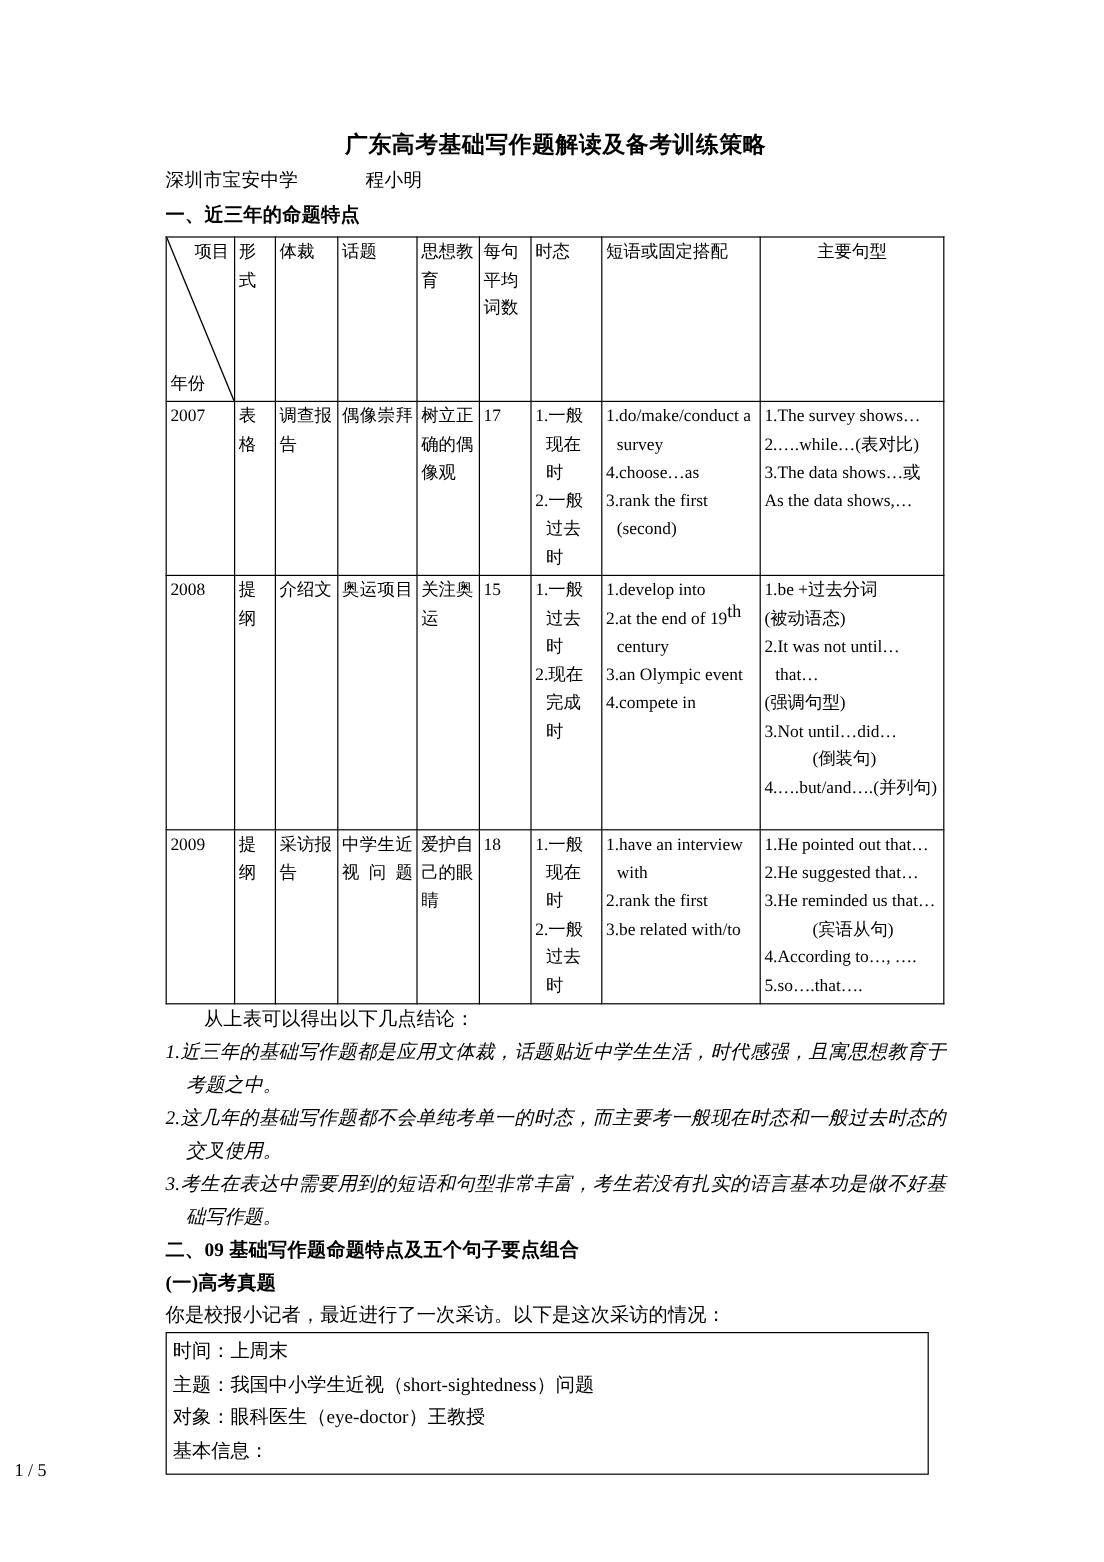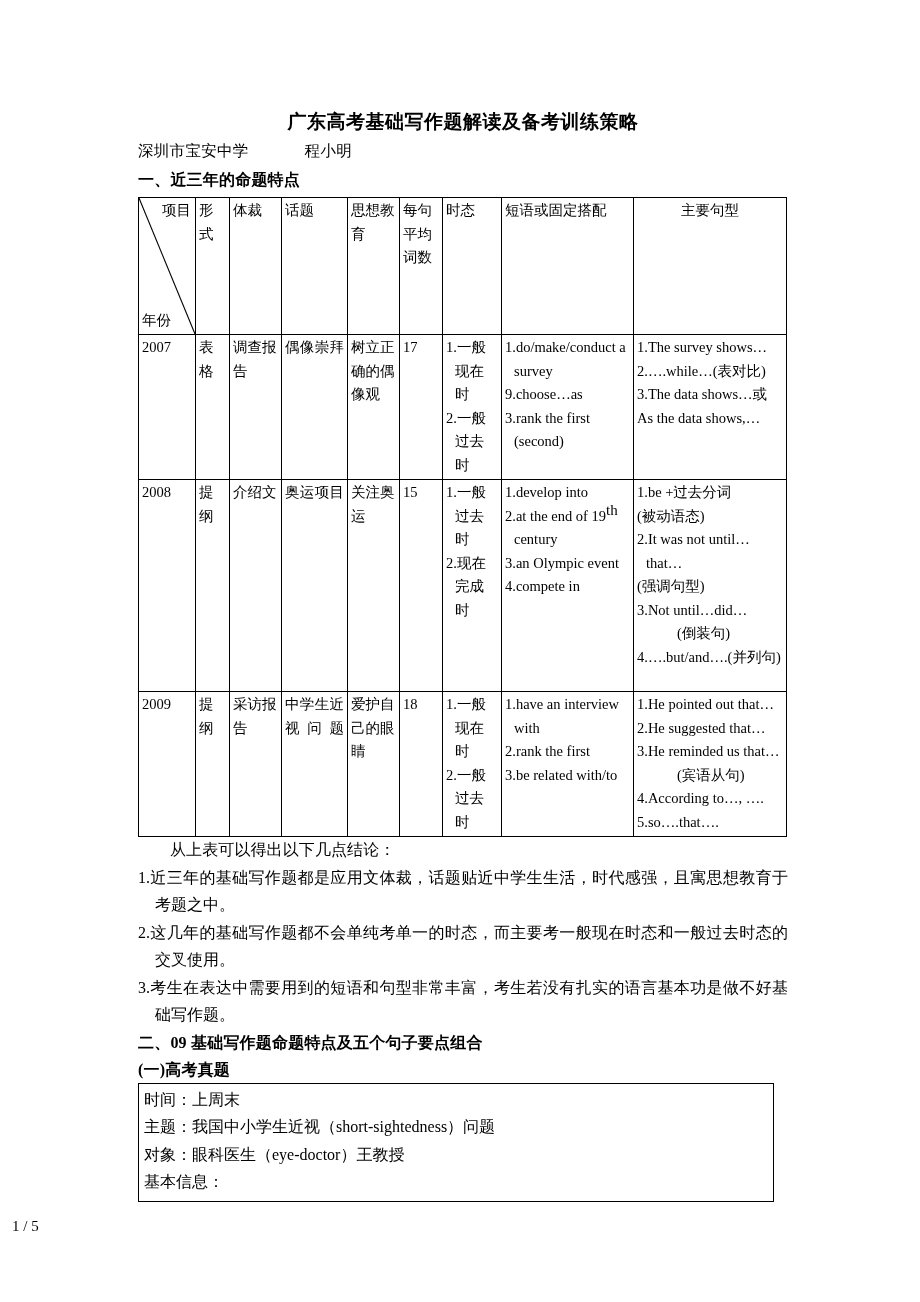--- a/index.html
+++ b/index.html
@@ -115,20 +115,21 @@
   }
   .hang { display: block; padding-left: 9px; text-indent: -9px; }
   .indent2 { display: block; padding-left: 40px; }
   sup { font-size: 15px; vertical-align: super; line-height: 0; }
 
   
   .numlist {
     font-size: 16px;
     line-height: 27.5px;
     margin: 0;
+    font-style: italic;
   }
   .numlist .li {
     display: block;
     padding-left: 17px;
     text-indent: -17px;
     text-align: justify;
     text-justify: inter-ideograph;
   }
 
   
@@ -206,21 +207,21 @@
         <td>调查报告</td>
         <td class="spread">偶像崇拜</td>
         <td>树立正确的偶像观</td>
         <td>17</td>
         <td>
           <span class="hang">1.一般现在时</span>
           <span class="hang">2.一般过去时</span>
         </td>
         <td>
           <span class="hang">1.do/make/conduct a survey</span>
-          <span class="hang">9.choose…as</span>
+          <span class="hang">4.choose…as</span>
           <span class="hang">3.rank the first (second)</span>
         </td>
         <td>
           <span class="hang">1.The survey shows…</span>
           <span class="hang">2.….while…(表对比)</span>
           <span class="hang">3.The data shows…或</span>
           <span class="hang">As the data shows,…</span>
         </td>
       </tr>
 
@@ -283,20 +284,21 @@
   <p class="para indent para-tight">从上表可以得出以下几点结论：</p>
 
   <div class="numlist">
     <span class="li">1.近三年的基础写作题都是应用文体裁，话题贴近中学生生活，时代感强，且寓思想教育于考题之中。</span>
     <span class="li">2.这几年的基础写作题都不会单纯考单一的时态，而主要考一般现在时态和一般过去时态的交叉使用。</span>
     <span class="li">3.考生在表达中需要用到的短语和句型非常丰富，考生若没有扎实的语言基本功是做不好基础写作题。</span>
   </div>
 
   <div class="sec-heading">二、09 基础写作题命题特点及五个句子要点组合</div>
   <div class="sec-heading">(一)高考真题</div>
+  <p class="para">你是校报小记者，最近进行了一次采访。以下是这次采访的情况：</p>
 
   <div class="infobox">
     <div class="line">时间：上周末</div>
     <div class="line">主题：我国中小学生近视（short-sightedness）问题</div>
     <div class="line">对象：眼科医生（eye-doctor）王教授</div>
     <div class="line">基本信息：</div>
   </div>
 
 </div>
 

